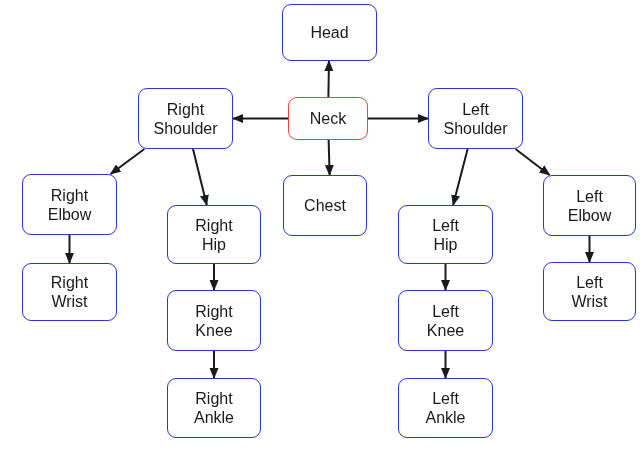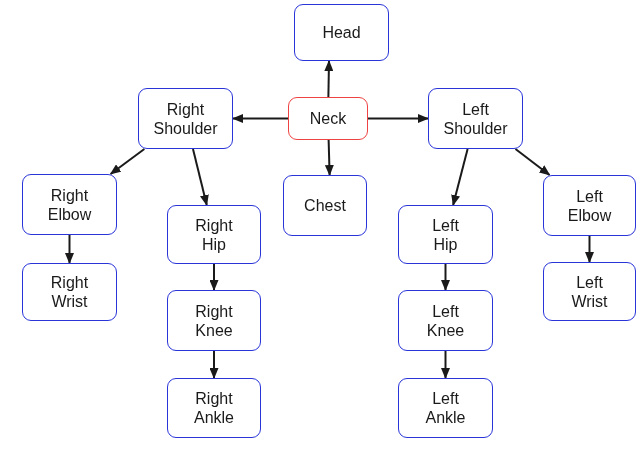--- a/index.html
+++ b/index.html
@@ -62,21 +62,21 @@
         <line x1="214" y1="264" x2="214" y2="290" stroke="#1a1a1a" stroke-width="2" marker-end="url(#arrowhead)"></line>
         <line x1="214" y1="351" x2="214" y2="378" stroke="#1a1a1a" stroke-width="2" marker-end="url(#arrowhead)"></line>
         <line x1="467.61206896551727" y1="149" x2="453.12931034482756" y2="205" stroke="#1a1a1a" stroke-width="2" marker-end="url(#arrowhead)"></line>
         <line x1="515.4655172413793" y1="149" x2="549.5344827586207" y2="175" stroke="#1a1a1a" stroke-width="2" marker-end="url(#arrowhead)"></line>
         <line x1="589.5" y1="236" x2="589.5" y2="262" stroke="#1a1a1a" stroke-width="2" marker-end="url(#arrowhead)"></line>
         <line x1="445.5" y1="264" x2="445.5" y2="290" stroke="#1a1a1a" stroke-width="2" marker-end="url(#arrowhead)"></line>
         <line x1="445.5" y1="351" x2="445.5" y2="378" stroke="#1a1a1a" stroke-width="2" marker-end="url(#arrowhead)"></line>
       </g>
   </svg>
   <div id="nodes">
-      <div class="node" style="left: 282px; top: 4px; width: 95px; height: 57px; border-color: rgb(42, 53, 216); color: rgb(26, 26, 26); margin-left: 12px;">Head</div>
+      <div class="node" style="left: 282px; top: 4px; width: 95px; height: 57px; border-color: rgb(42, 53, 216); color: rgb(26, 26, 26);">Head</div>
       <div class="node red" style="left: 288px; top: 97px; width: 80px; height: 43px; border-color: rgb(238, 67, 67); color: rgb(26, 26, 26);">Neck</div>
       <div class="node" style="left: 138px; top: 88px; width: 95px; height: 61px; border-color: rgb(42, 53, 216); color: rgb(26, 26, 26);">Right
 Shoulder</div>
       <div class="node" style="left: 428px; top: 88px; width: 95px; height: 61px; border-color: rgb(42, 53, 216); color: rgb(26, 26, 26);">Left
 Shoulder</div>
       <div class="node" style="left: 283px; top: 175px; width: 84px; height: 61px; border-color: rgb(42, 53, 216); color: rgb(26, 26, 26);">Chest</div>
       <div class="node" style="left: 22px; top: 174px; width: 95px; height: 61px; border-color: rgb(42, 53, 216); color: rgb(26, 26, 26);">Right
 Elbow</div>
       <div class="node" style="left: 22px; top: 263px; width: 95px; height: 58px; border-color: rgb(42, 53, 216); color: rgb(26, 26, 26);">Right
 Wrist</div>

